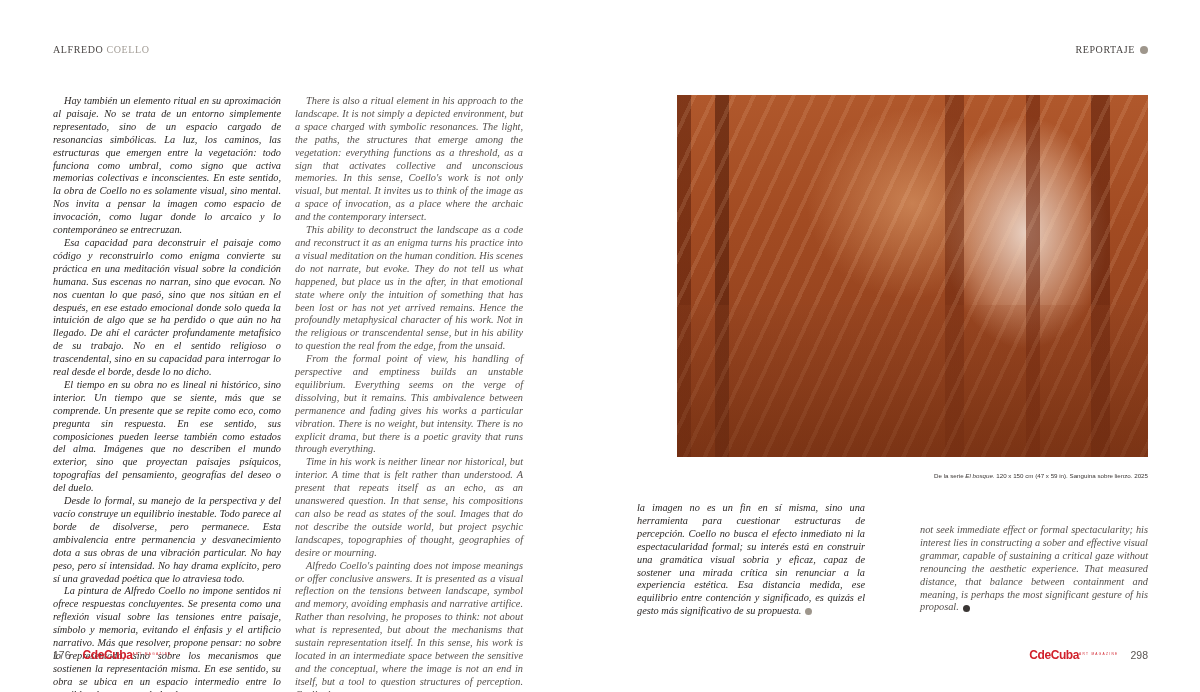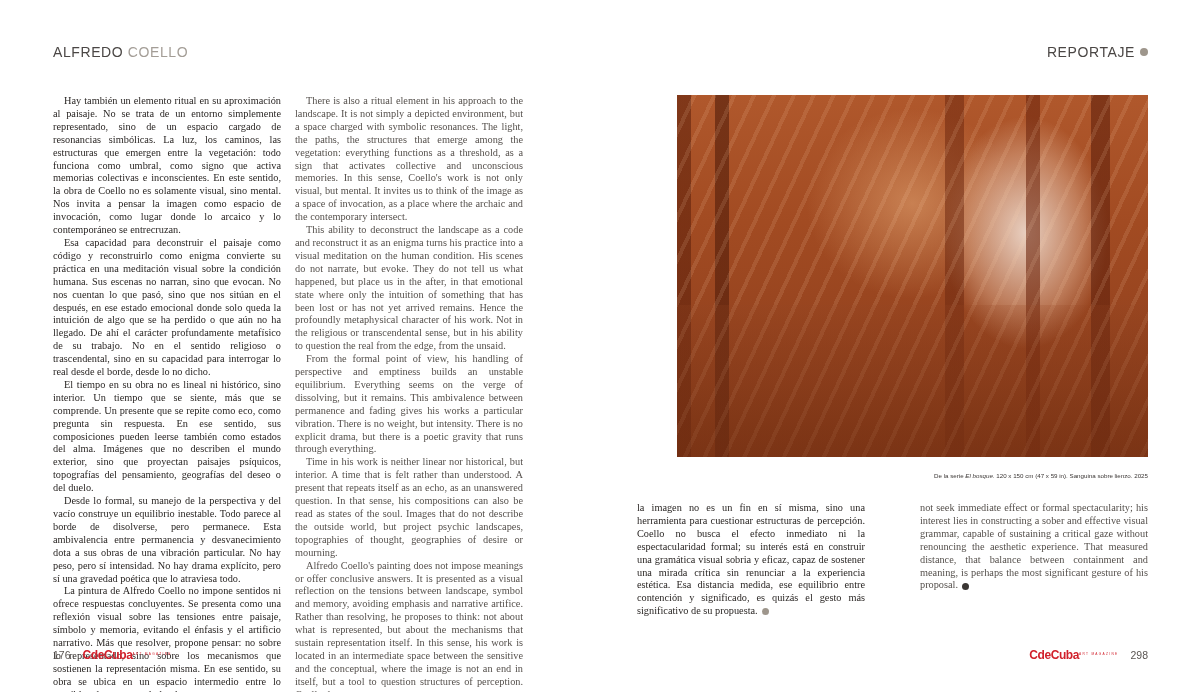--- a/index.html
+++ b/index.html
@@ -1,38 +1,38 @@
 <!DOCTYPE html>
 <html><head>
 <meta charset="utf-8">
 <style>
   * { box-sizing: border-box; margin: 0; padding: 0; }
   html, body { width: 1200px; height: 692px; background: #ffffff; overflow: hidden; }
   body { position: relative; font-family: "Liberation Serif", serif; color: #2a2624; }
 
   .spread { position: absolute; left: 0; top: 0; width: 1200px; height: 692px; }
 
-  .running-head { position: absolute; top: 44px; font-family: Liberation Sans, sans-serif; font-size: 14px; letter-spacing: 0.6px; color: #4a4644; }
+  .running-head { position: absolute; top: 44px; font-family: Liberation Serif, serif; font-size: 10px; letter-spacing: 0.6px; color: #4a4644; }
   .running-head.left { left: 53px; }
   .running-head.left .light { color: #a39d96; }
   .running-head.right { right: 52px; display: flex; align-items: center; gap: 5px; }
   .dot { display: inline-block; width: 8px; height: 8px; border-radius: 50%; background: #9e968c; }
   .dot.dark { background: #3a3634; }
   .dot.inline { width: 7px; height: 7px; vertical-align: middle; margin-left: 4px; }
 
   .col { position: absolute; font-size: 10.3px; line-height: 12.9px; text-align: justify; hyphens: none; }
-  .col p { text-indent: 11px; }
+  .col p { text-indent: 11px; font-style: italic; }
   .col p.noindent { text-indent: 0; }
   .col.es { color: #2a2624; }
   .col.en { color: #55504c; }
 
   #col1 { left: 53px; top: 95px; width: 228px; }
   #col2 { left: 295px; top: 95px; width: 228px; }
   #col3 { left: 637px; top: 502px; width: 228px; }
-  #col4 { left: 920px; top: 502px; width: 228px; }
+  #col4 { left: 920px; top: 524px; width: 228px; }
 
   .painting { position: absolute; left: 677px; top: 95px; width: 471px; height: 362px; overflow: hidden;
     background:
       linear-gradient(90deg, rgba(90,30,10,0.55) 0 3%, transparent 3% 8%, rgba(80,28,10,0.6) 8% 11%, transparent 11% 100%),
       linear-gradient(90deg, transparent 0 57%, rgba(110,40,15,0.55) 57% 61%, transparent 61% 74%, rgba(110,38,14,0.6) 74% 77%, transparent 77% 88%, rgba(95,32,12,0.6) 88% 92%, transparent 92%),
       radial-gradient(ellipse 22% 40% at 74% 38%, rgba(236,214,200,0.95), rgba(220,170,140,0.5) 55%, transparent 80%),
       radial-gradient(ellipse 30% 35% at 50% 30%, rgba(230,170,120,0.55), transparent 75%),
       linear-gradient(180deg, #b0582c 0%, #a24b22 35%, #9a4620 55%, #8e3f1c 80%, #7e3616 100%);
   }
   .painting .rays { position: absolute; inset: 0;

